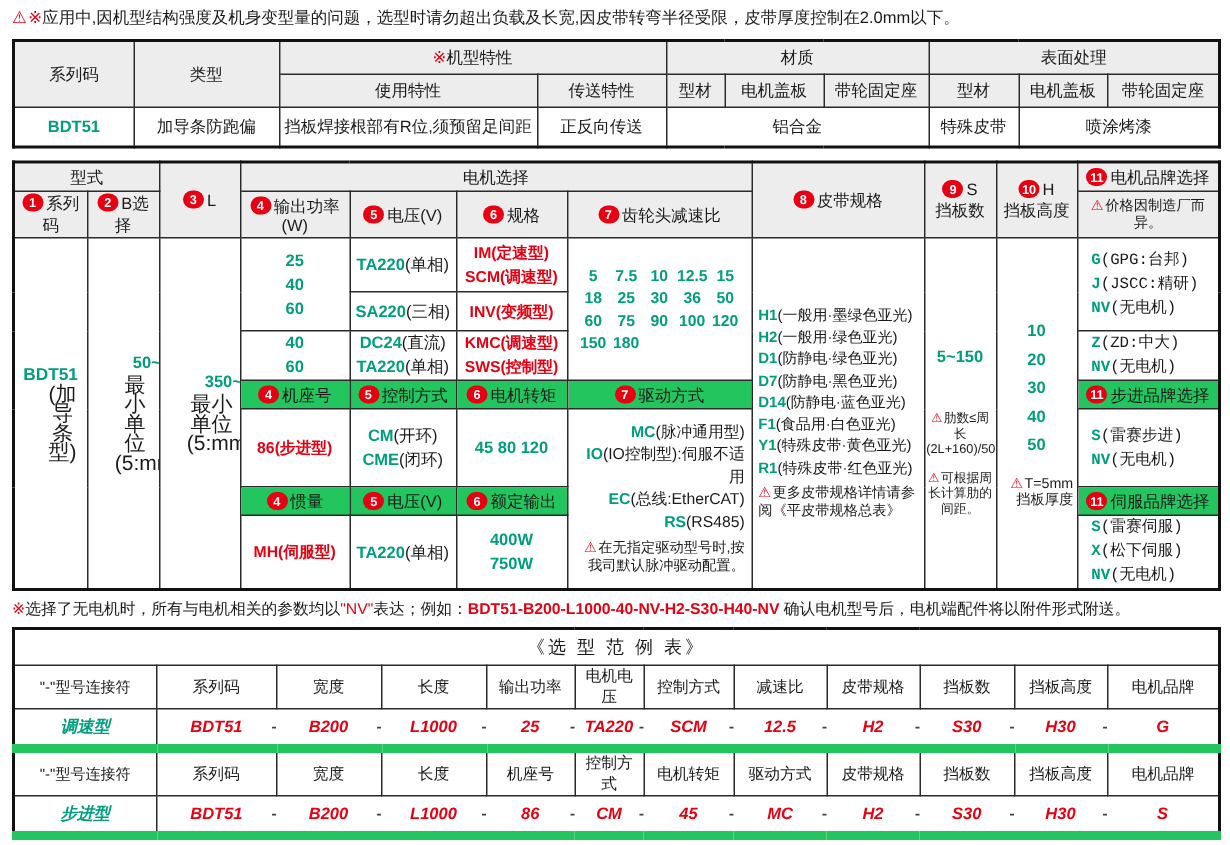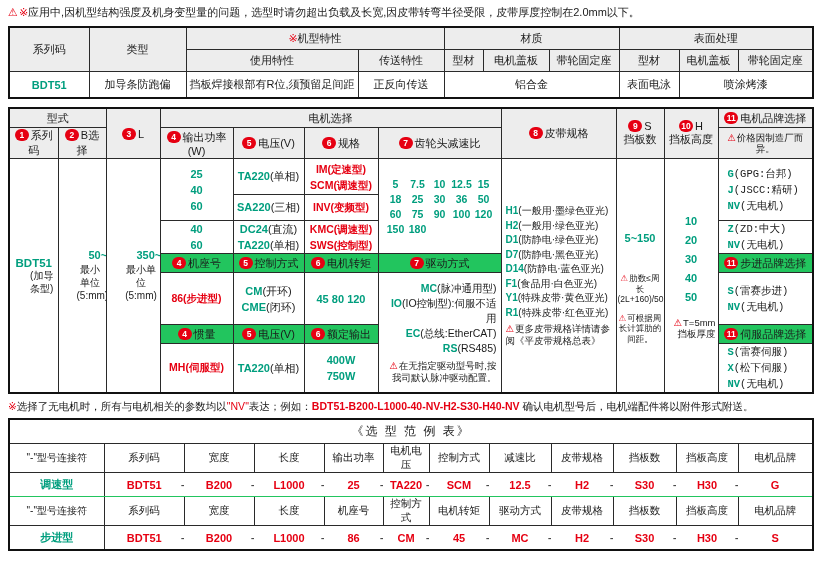--- a/index.html
+++ b/index.html
@@ -41,34 +41,34 @@
   .gear-grid{display:grid;grid-template-columns:repeat(5,1fr);row-gap:3px;padding:2px 4px;}
   .gear-grid span{font-size:10.5px;}
   .drive-cell{text-align:right;padding:3px 4px 3px 6px;font-size:10.5px;line-height:15px;}
   .drive-note{font-size:9.5px;line-height:12px;margin-top:4px;}
   .scol{font-size:8.5px;line-height:10.5px;padding:1px;}
   .scol .range{font-size:11px;display:block;margin:26px 0 30px 0;}
   .scol .n{display:block;margin-top:8px;}
   .hcol{font-size:9.5px;line-height:11px;}
   .hcol .v{display:block;font-size:11px;line-height:19px;}
   .hcol .note{display:block;margin-top:10px;text-align:right;}
-  .unit{font-size:10px;line-height:13px;color:#1a1a1a;font-weight:normal;display:block;margin-left:16px;}
+  .unit{font-size:14px;line-height:13px;color:#1a1a1a;font-weight:normal;display:block;margin-left:16px;}
   .range-b{font-size:11px;display:block;margin-bottom:2px;margin-left:28px;}
 
   
   .notes{font-size:10.5px;line-height:14px;margin:2px 0 5px 0;}
   .notes .red{color:#E60012;}
   .notes .redb{color:#E60012;font-weight:bold;}
 
   
   .t3{border:2px solid #111;font-size:10.5px;}
   .t3 td{height:22px;}
   .t3 .title-row td{border-bottom:1px solid #2a2a2a;font-size:12px;height:23px;letter-spacing:2px;}
   .t3 .ehead td{border:1px solid #2a2a2a;background:#fff;}
-  .t3 .eval td{border-top:1px solid #2a2a2a;border-bottom:1px solid #22c55e;height:23px;}
+  .t3 .eval td{border-top:1px solid #2a2a2a;border-bottom:6px solid #22c55e;height:23px;font-style:italic;}
   .t3 .eval td.etype{border-right:1px solid #2a2a2a;}
   .t3 .exv{position:relative;color:#E60012;font-weight:bold;font-size:11px;}
   .t3 .exv:not(.last)::after{content:"–";position:absolute;right:0;top:50%;transform:translate(50%,-50%);
        color:#444;font-weight:bold;font-size:11px;}
   .t3 .etype{font-size:11px;}
   .t3 .conn{font-size:10px;}
 </style>
 </head>
 <body>
 
@@ -106,21 +106,21 @@
       <td>型材</td>
       <td>电机盖板</td>
       <td>带轮固定座</td>
     </tr>
     <tr class="data">
       <td class="tl">BDT51</td>
       <td>加导条防跑偏</td>
       <td>挡板焊接根部有R位,须预留足间距</td>
       <td>正反向传送</td>
       <td colspan="3">铝合金</td>
-      <td>表面电泳</td>
+      <td>特殊皮带</td>
       <td colspan="2">喷涂烤漆</td>
     </tr>
   </tbody>
     </table>
 
   <table class="t2">
     <colgroup>
         <col style="width:49px">
         <col style="width:48px">
         <col style="width:54px">

